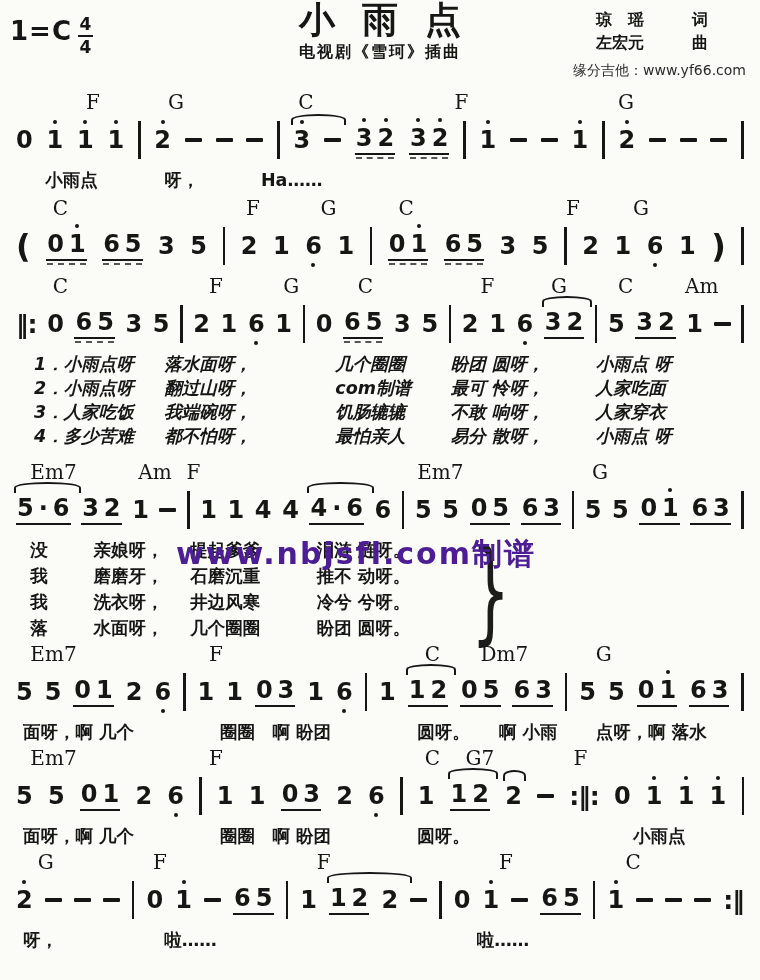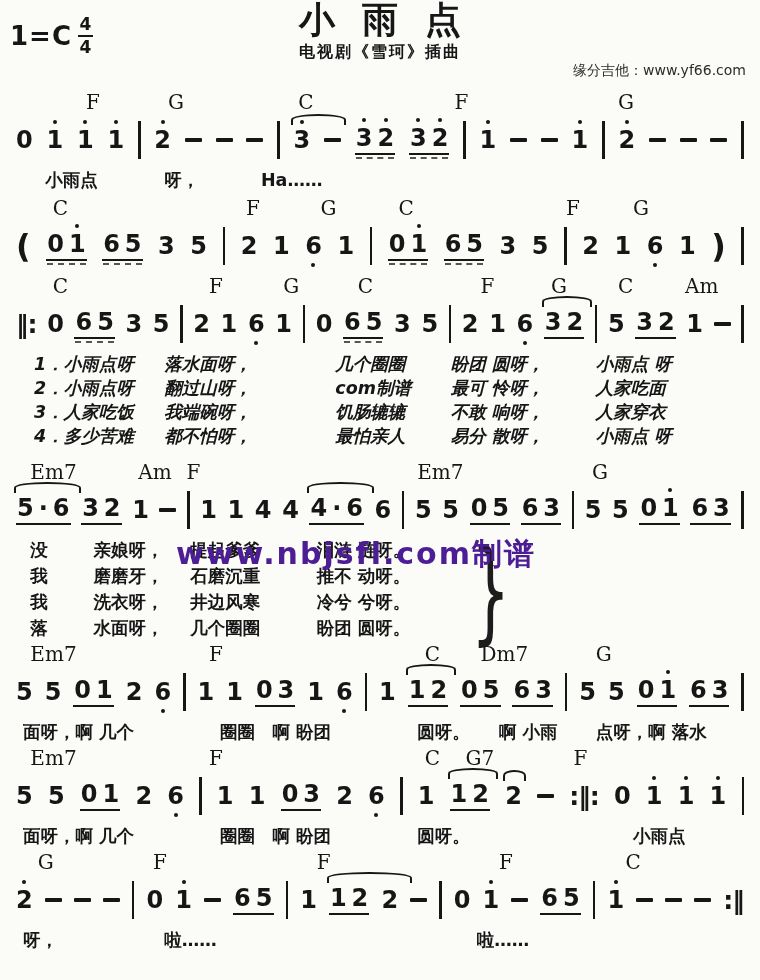--- a/index.html
+++ b/index.html
@@ -6,21 +6,21 @@
   body{
     width:760px;height:980px;overflow:hidden;
     background:#fbfbf8;color:#161616;
     font-family:"DejaVu Sans",sans-serif;
     position:relative;
   }
   .page{position:relative;width:760px;height:980px;}
 
   
   .header{position:relative;height:88px;}
-  .keyblock{position:absolute;left:10px;top:16px;display:flex;align-items:center;gap:6px;}
+  .keyblock{position:absolute;left:10px;top:16px;display:flex;align-items:flex-start;gap:6px;}
   .keysig{font-size:26px;font-weight:bold;letter-spacing:1px;}
   .frac{display:inline-flex;flex-direction:column;align-items:center;font-size:17px;font-weight:bold;line-height:1;}
   .frac .fbar{width:15px;height:2px;background:#161616;margin:2px 0;}
   .titlewrap{position:absolute;left:0;right:0;top:0;text-align:center;}
   .songtitle{font-family:"DejaVu Serif",serif;font-size:36px;font-weight:bold;letter-spacing:0.75em;padding-left:0.75em;line-height:1.1;}
   .subtitle{font-size:16px;font-weight:bold;margin-top:2px;letter-spacing:2px;}
   .performer{font-size:16px;font-weight:bold;margin-top:3px;letter-spacing:4px;}
   .credits{position:absolute;right:52px;top:8px;font-size:16px;font-weight:bold;}
   .creditline{display:flex;justify-content:space-between;width:112px;line-height:1.45;}
   .sitecredit{position:absolute;right:14px;top:62px;font-size:14px;color:#2b2b2b;}
@@ -61,20 +61,30 @@
       <span class="frac">
         <span>4</span>
         <span class="fbar"></span>
         <span>4</span>
       </span>
     </div>
     <div class="titlewrap">
       <div class="songtitle">小雨点</div>
       <div class="subtitle">电视剧《雪珂》插曲</div>
     </div>
+    <div class="credits">
+      <div class="creditline">
+        <span>琼　瑶</span>
+        <span>词</span>
+      </div>
+      <div class="creditline">
+        <span>左宏元</span>
+        <span>曲</span>
+      </div>
+    </div>
     <div class="sitecredit">缘分吉他：www.yf66.com</div>
   </div>
 
   <div>
       <div class="system" style="margin-top: 4px;">
         <div class="chordrow">
           <div class="chord" style="display: inline; position: absolute; left: 10.5%;">F</div>
           <div class="chord" style="display: inline; position: absolute; left: 21.5%;">G</div>
           <div class="chord" style="display: inline; position: absolute; left: 39%;">C</div>
           <div class="chord" style="display: inline; position: absolute; left: 60%;">F</div>

